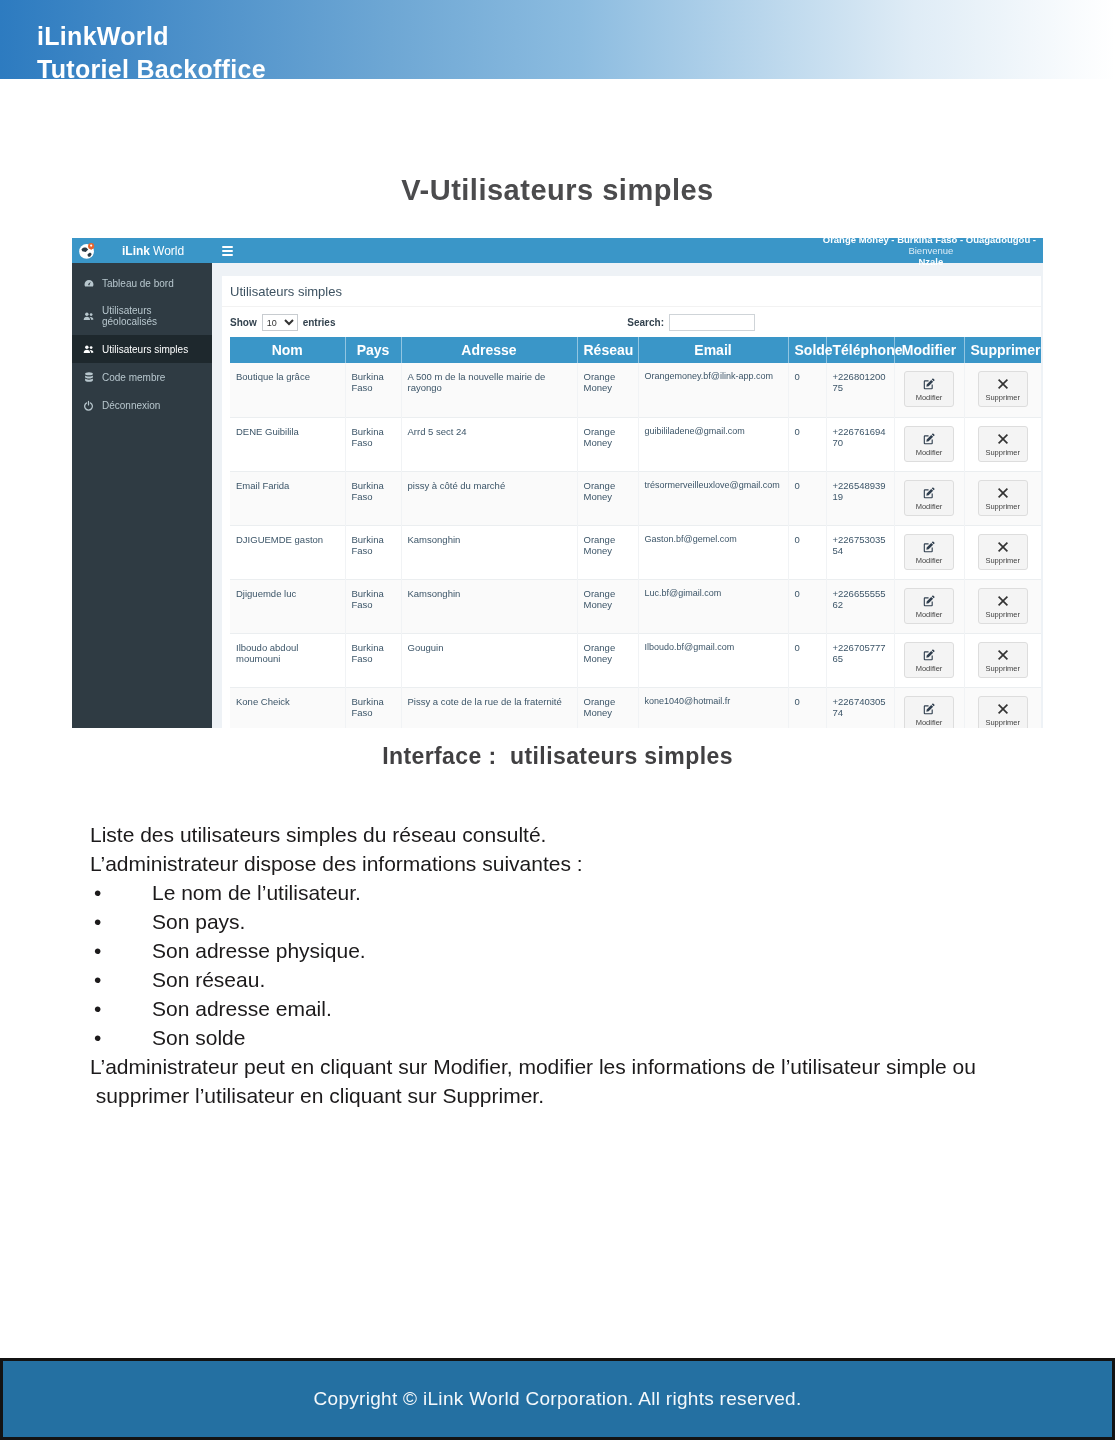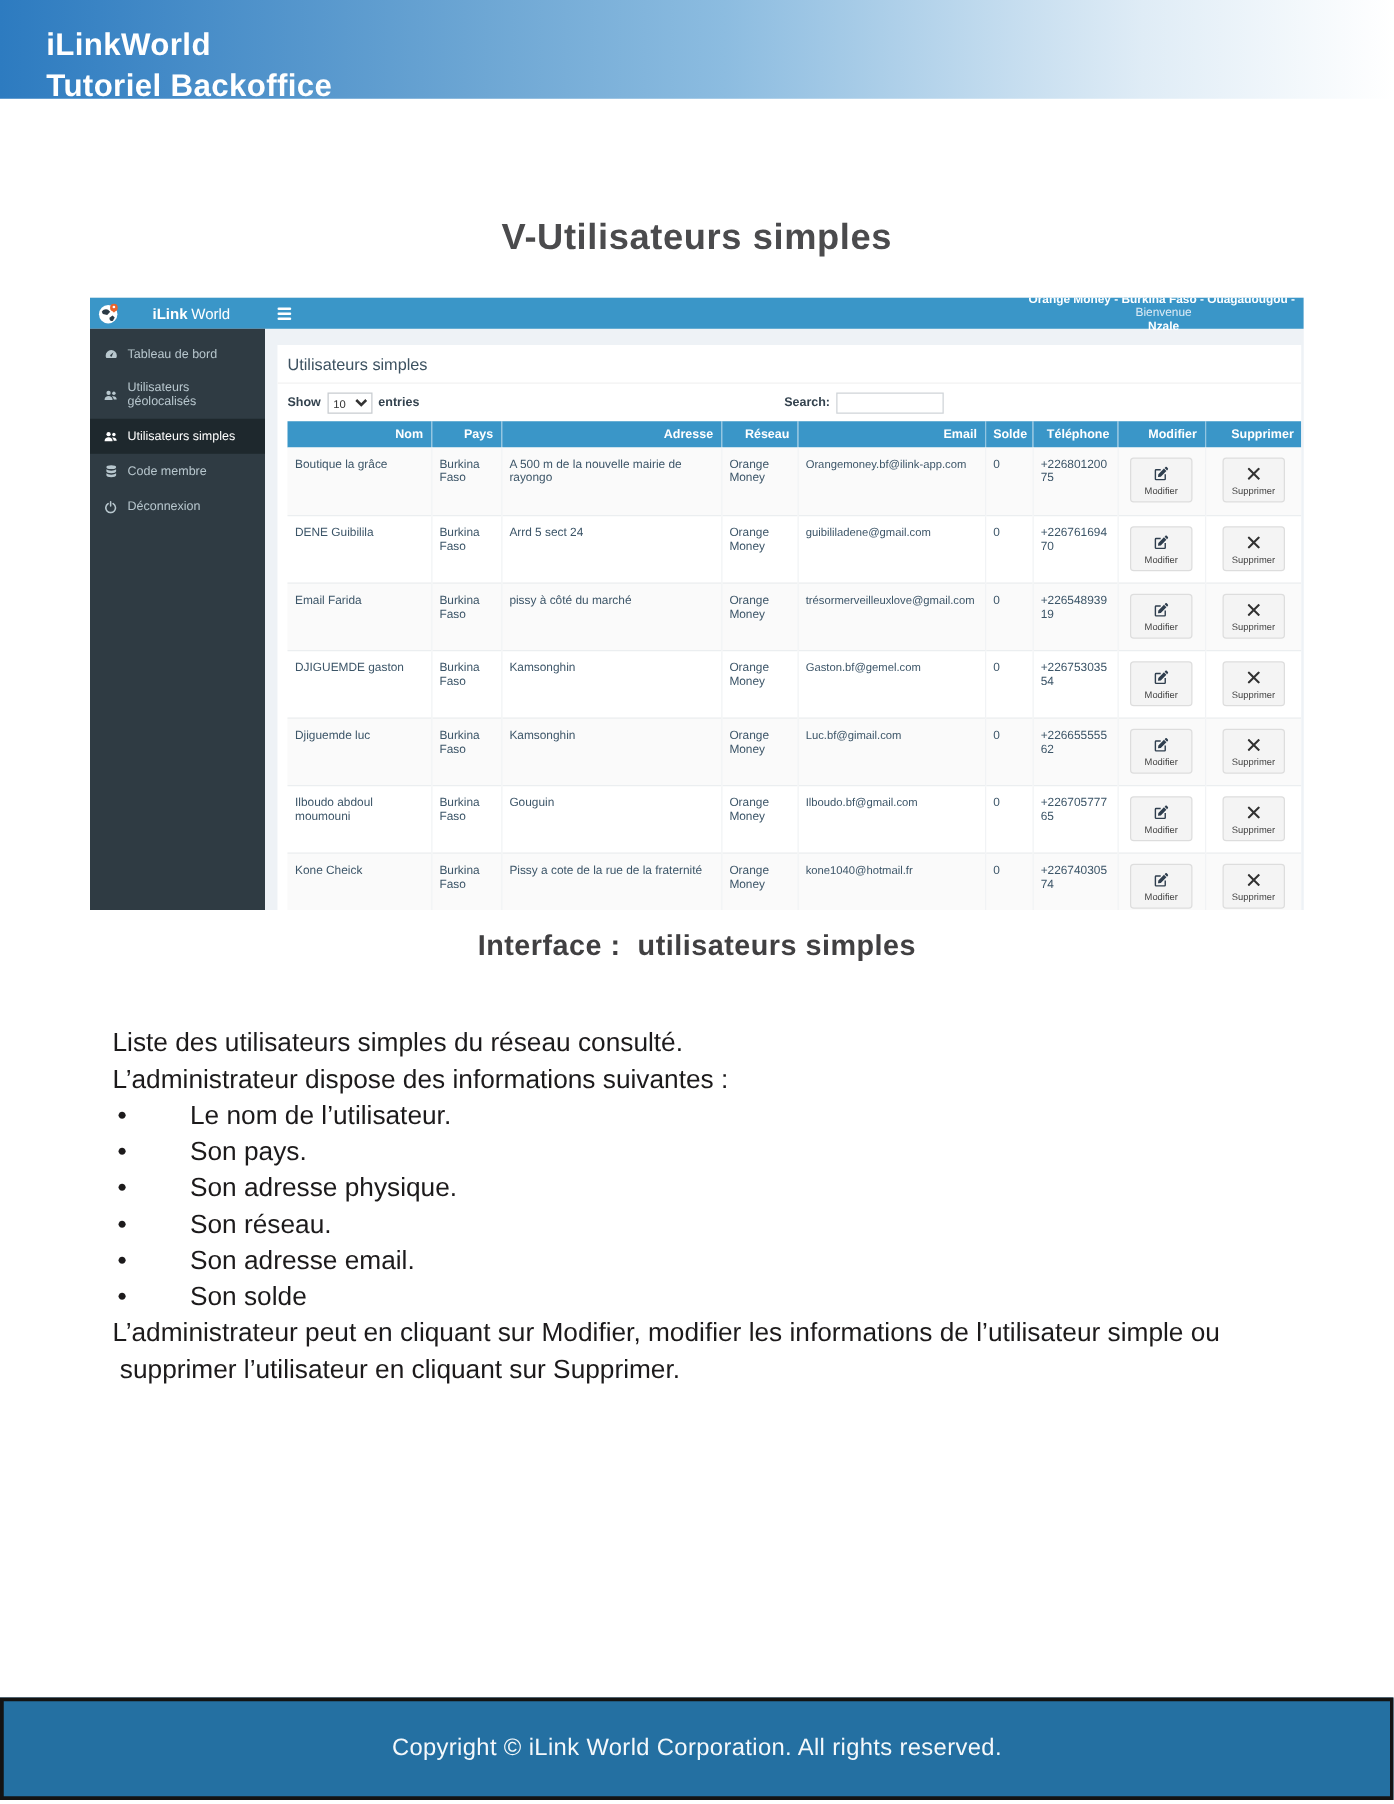--- a/index.html
+++ b/index.html
@@ -53,21 +53,21 @@
   .main { flex:1; padding:13px 5px 0 10px; }
   .panel { background:#fff; height:452px; overflow:hidden; }
   .panel-title { font-size:13px; color:#3d5261; padding:8px 8px 7px 8px; border-bottom:1px solid #f2f2f2; }
   .controls { display:flex; align-items:center; padding:7px 8px 6px 8px; font-size:10px; color:#333; }
   .lbl { font-weight:bold; color:#33424e; }
   .entries-select { width:36px; height:17px; font-size:9px; margin:0 5px; border:1px solid #c8ccd0; background:#fff; color:#333; }
   .search-wrap { margin-left:auto; display:flex; align-items:center; margin-right:278px;justify-content:space-between; }
   .search-input { width:86px; height:17px; border:1px solid #cfd4d8; margin-left:5px; font-size:10px; padding:0 3px; }
 
   table.users { width:811px; margin-left:8px; border-collapse:collapse; table-layout:fixed; font-size:9.5px; }
-  .users th { background:#3a96c8; color:#fff; font-weight:bold; text-align:right; padding:5px 6px; font-size:10px; }
+  .users th { background:#3a96c8; color:#fff; font-weight:bold; text-align:center; padding:5px 6px; font-size:14px; }
   .users th + th { border-left:1px solid rgba(255,255,255,.45); }
   .users td { vertical-align:top; padding:8px 6px; color:#3c5568; word-wrap:break-word; }
   .users td + td { border-left:1px solid #f1f3f5; }
   .users tbody tr { height:54px; border-bottom:1px solid #ebeef0; }
   .users tbody tr:nth-child(odd) { background:#fafafa; }
   .c-email { font-size:9px; }
   .c-btn { text-align:center; }
   .row-btn { background:#f4f4f4; border:1px solid #ddd; border-radius:3px; width:50px;
     display:inline-flex; flex-direction:column; align-items:center; padding:6px 2px 4px 2px; cursor:pointer;
     font-family:"Liberation Sans", sans-serif; }

